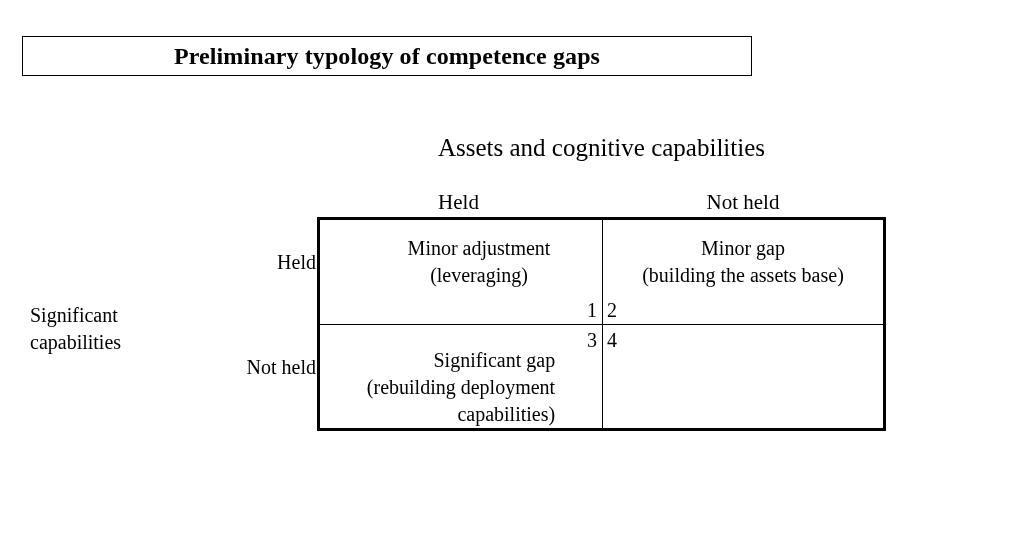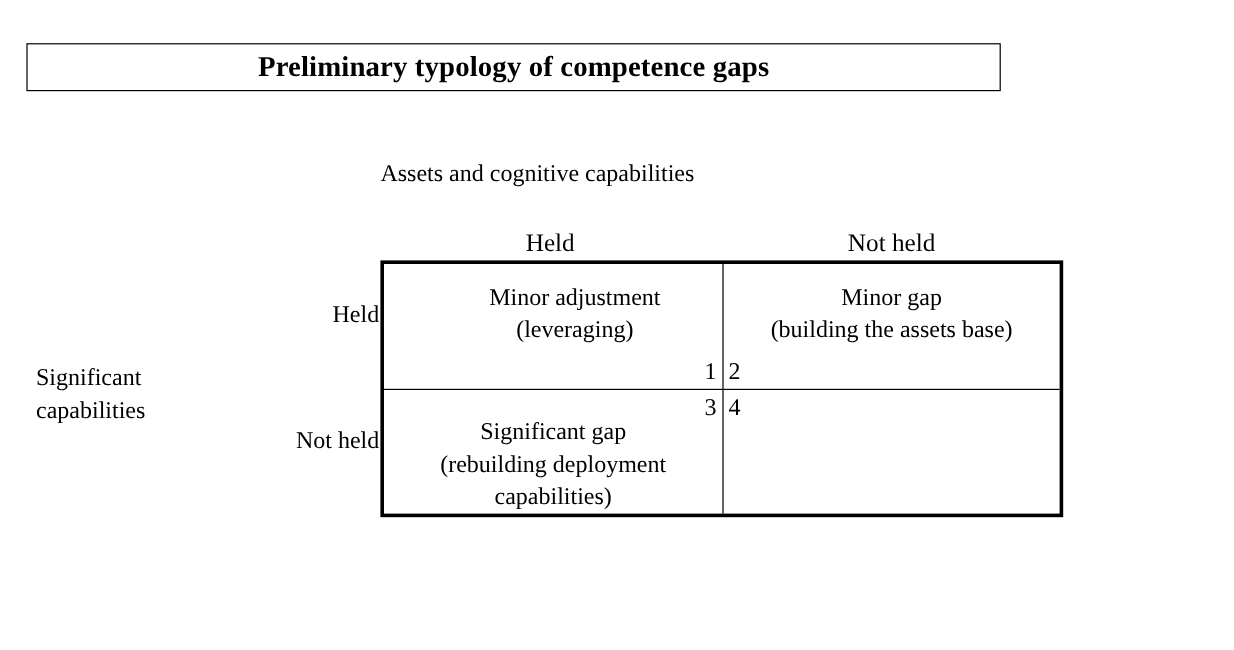--- a/index.html
+++ b/index.html
@@ -14,42 +14,43 @@
     font-family: "Liberation Serif", "DejaVu Serif", serif;
     color: #000000;
     overflow: hidden;
   }
 
   
   #title-box {
     position: absolute;
     left: 22px;
     top: 36px;
-    width: 812px;
+    width: 730px;
     height: 40px;
     border: 1.6px solid #000000;
     box-sizing: border-box;
     display: flex;
     align-items: center;
     justify-content: center;
   }
   #title-text {
     font-size: 24px;
     font-weight: bold;
     letter-spacing: 0.1px;
     line-height: 1;
   }
 
   
   #col-group-title {
     position: absolute;
     left: 317px;
     top: 135px;
     width: 569px;
-    font-size: 20px;
+    text-align: center;
+    font-size: 25px;
     line-height: 1;
   }
 
   
   .col-header {
     position: absolute;
     top: 192px;
     font-size: 21px;
     line-height: 1;
     text-align: center;
@@ -117,21 +118,21 @@
     line-height: 1;
   }
   #cell-1 .cell-num { right: 5px;  bottom: 4px; }
   #cell-2 .cell-num { left: 4px;   bottom: 4px; }
   #cell-3 .cell-num { right: 5px;  top: 5px; }
   #cell-4 .cell-num { left: 4px;   top: 5px; }
 
   
   #cell-1 .cell-body { transform: translateY(-10px); margin-left: 36px; }
   #cell-2 .cell-body { transform: translateY(-10px); }
-  #cell-3 .cell-body { transform: translateY(11px); }
+  #cell-3 .cell-body { transform: translateY(11px); text-align: right; }
   #cell-4 .cell-body { transform: translateY(11px); }
 </style>
 </head>
 <body>
 
 <div id="title-box">
   <div id="title-text">Preliminary typology of competence gaps</div>
 </div>
 
 <div id="col-group-title">Assets and cognitive capabilities</div>

